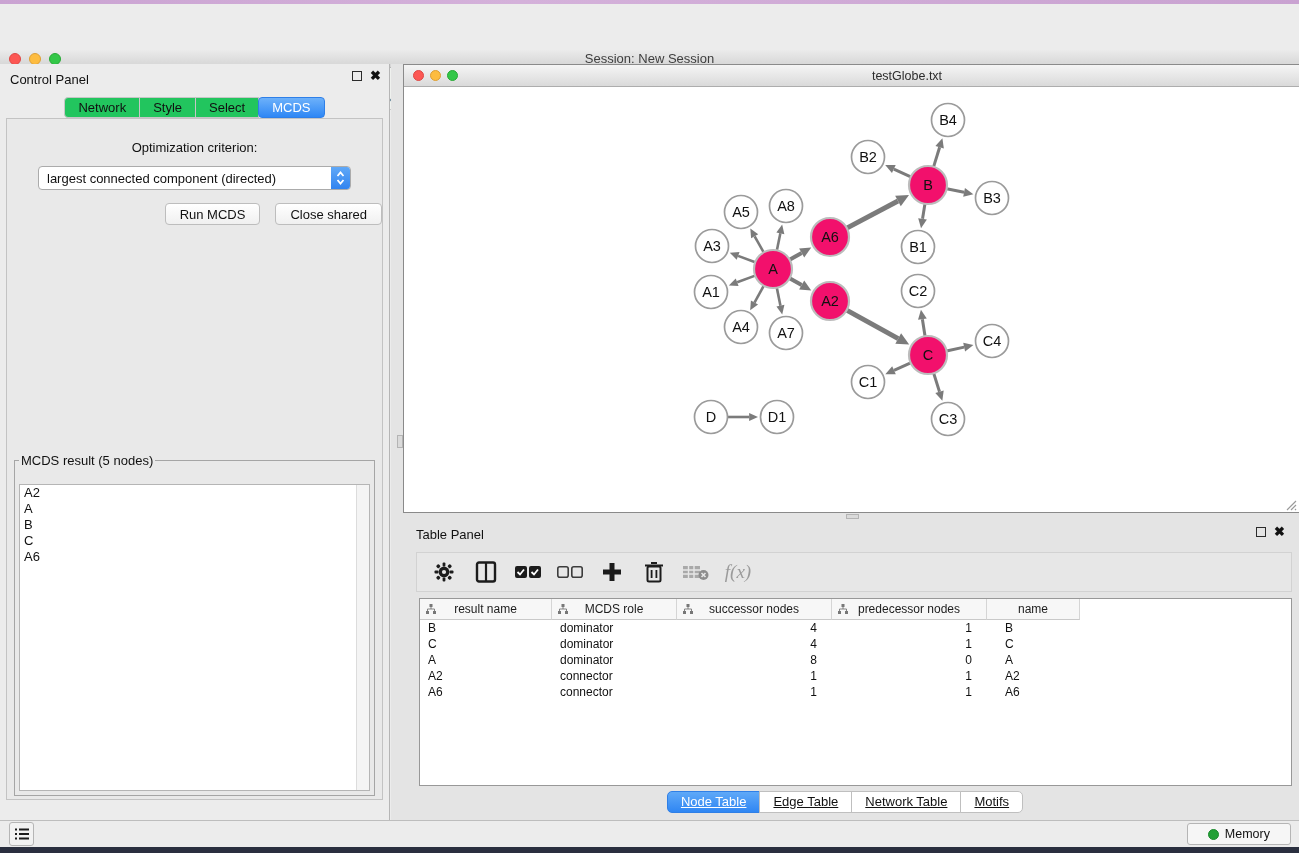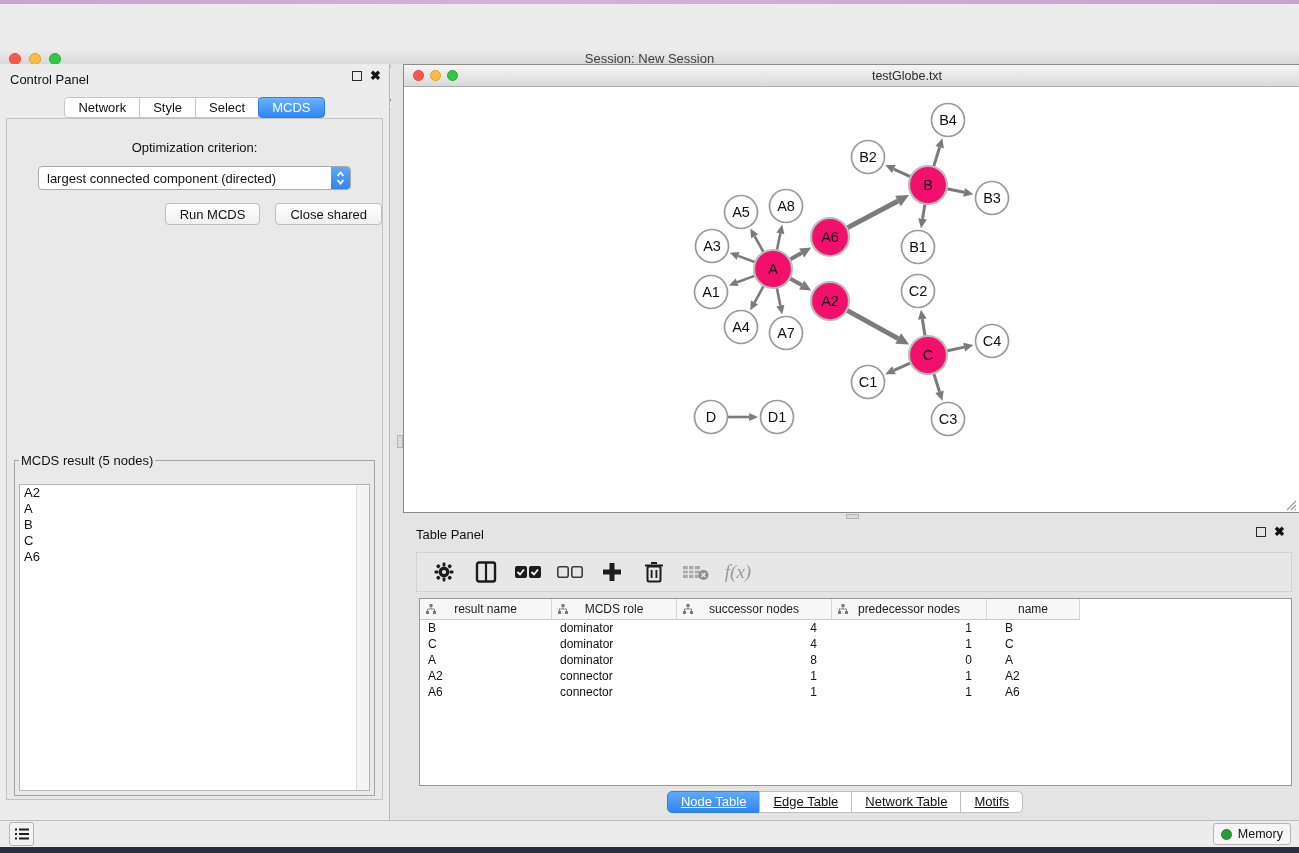--- a/index.html
+++ b/index.html
@@ -30,21 +30,21 @@
   .main { position:absolute; top:64px; left:0; right:0; height:756px; }
 
   
   .cpanel { position:absolute; left:0; top:0; width:390px; height:100%; background:#ececec; border-right:1px solid #b5b5b5; }
   .cp-head { height:30px; position:relative; }
   .cp-title { position:absolute; left:10px; top:8px; font-size:13px; color:#111; }
   .panel-icons { position:absolute; right:8px; top:7px; display:flex; gap:8px; align-items:center; }
   .float-box { width:10px; height:10px; border:1.6px solid #2b2b2b; display:inline-block; }
   .close-x { font-size:13px; font-weight:900; color:#111; line-height:10px; }
   .cp-tabs { display:flex; justify-content:center; margin-top:3px; }
-  .cp-tab { height:21px; line-height:19px; padding:0 13px; font-size:13px; background:#ffffff; border:1px solid #c6c6c6;
+  .cp-tab { height:21px; line-height:19px; padding:0 13px; font-size:13px; background:#22c55e; border:1px solid #c6c6c6;
             margin-left:-1px; color:#111; }
   .cp-tab:first-child { border-radius:4px 0 0 4px; margin-left:0; }
   .cp-tab:last-child { border-radius:0 4px 4px 0; }
   .cp-tab.active { background:linear-gradient(#6db1fa,#2e87f5); color:#fff; border-color:#2e7fe8; border-radius:4px; }
   .cp-body { position:absolute; left:6px; right:6px; top:54px; bottom:20px; background:#e9e9e9; border:1px solid #c3c3c3; }
   .opt-label { text-align:center; margin-top:21px; font-size:13px; color:#111; }
   .select-row { margin:11px auto 0; width:313px; height:24px; background:#fff; border:1px solid #ababab; border-radius:4px;
                 display:flex; align-items:center; overflow:hidden; }
   .select-row .sel-text { flex:1; font-size:13px; padding-left:8px; color:#111; white-space:nowrap; }
   .sel-stepper { width:19px; height:24px; background:linear-gradient(#62aaf8,#2f82ef); border-radius:0 4px 4px 0;
@@ -99,21 +99,21 @@
             margin-left:-1px; color:#111;text-decoration:underline; }
   .tp-tab:first-child { border-radius:5px 0 0 5px; margin-left:0; }
   .tp-tab:last-child { border-radius:0 5px 5px 0; }
   .tp-tab.active { background:linear-gradient(#5fa9f8,#2f86f3); color:#fff; border-color:#2f7fe6; }
 
   
   .statusbar { position:absolute; left:0; right:0; bottom:6px; height:27px; background:#ececec; border-top:1px solid #bdbdbd;
                display:flex; align-items:center; }
   .list-btn { width:25px; height:24px; margin-left:9px; background:#f2f2f2; border:1px solid #b5b5b5; border-radius:3px;
               display:flex; align-items:center; justify-content:center; }
-  .memory-btn { margin-left:auto; margin-right:8px; height:22px; padding:0 7px; background:#f6f6f6; border:1px solid #b5b5b5;
+  .memory-btn { margin-left:auto; margin-right:8px; height:22px; padding:0 20px; background:#f6f6f6; border:1px solid #b5b5b5;
                 border-radius:3px; display:flex; align-items:center; gap:6px; font-size:12.5px; color:#111; }
   .mem-dot { width:11px; height:11px; border-radius:50%; background:#22a036; border:1px solid #1b8a2d; }
   .desktop-strip-bottom { position:absolute; left:0; right:0; bottom:0; height:6px;
       background:linear-gradient(90deg,#20263４,#3a3040 25%,#232838 55%,#3d3245 80%,#1e2430); background-color:#2a2f3f; }
 </style>
 </head>
 <body>
 
 <div class="app">
 

